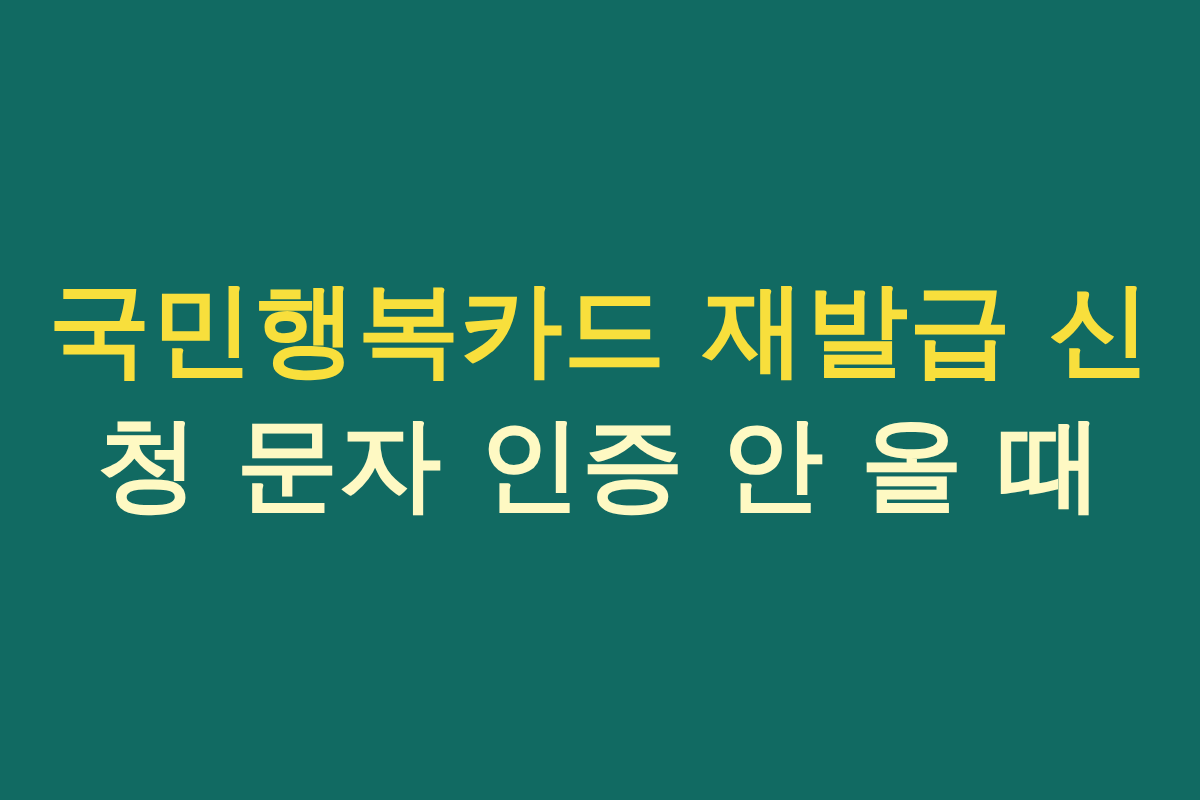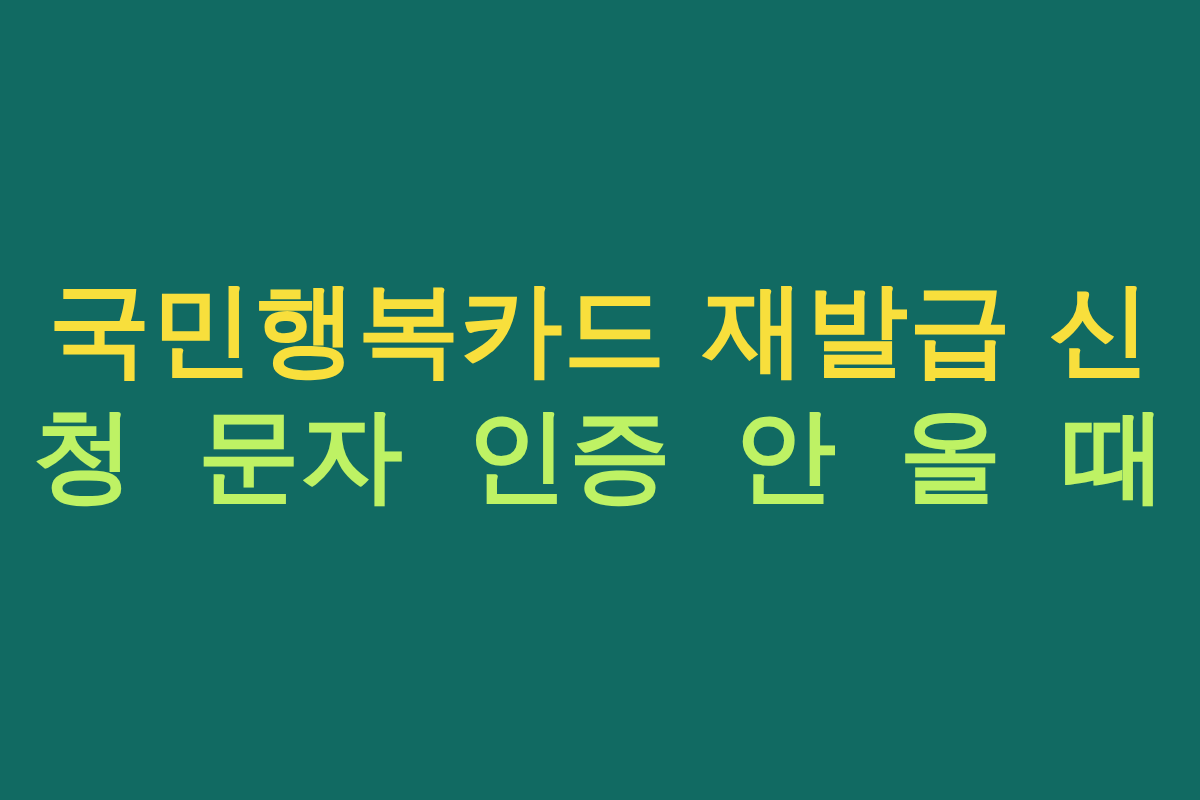--- a/index.html
+++ b/index.html
@@ -55,18 +55,18 @@
 </style>
 </head>
 <body>
 
 <div id="banner" style="background-color: rgb(17, 106, 98);">
 
   <div id="title-block">
 
     <span class="title-line line-1" style="color: rgb(248, 223, 60);">국민행복카드 재발급 신</span>
 
-    <span class="title-line line-2" style="color: #bef264; font-family: Liberation Mono, monospace;">청 문자 인증 안 올 때</span>
+    <span class="title-line line-2" style="color: #fef9c3;">청 문자 인증 안 올 때</span>
 
 
   </div>
 
 </div>
 
 </body></html>

